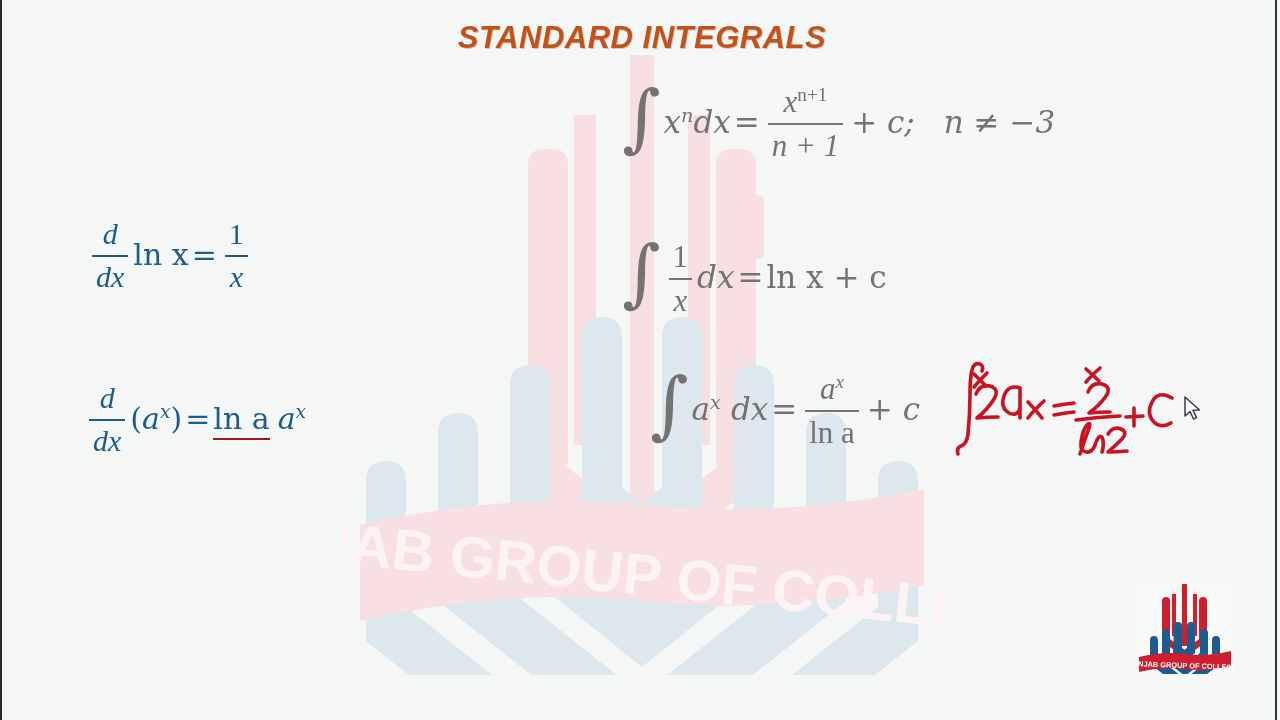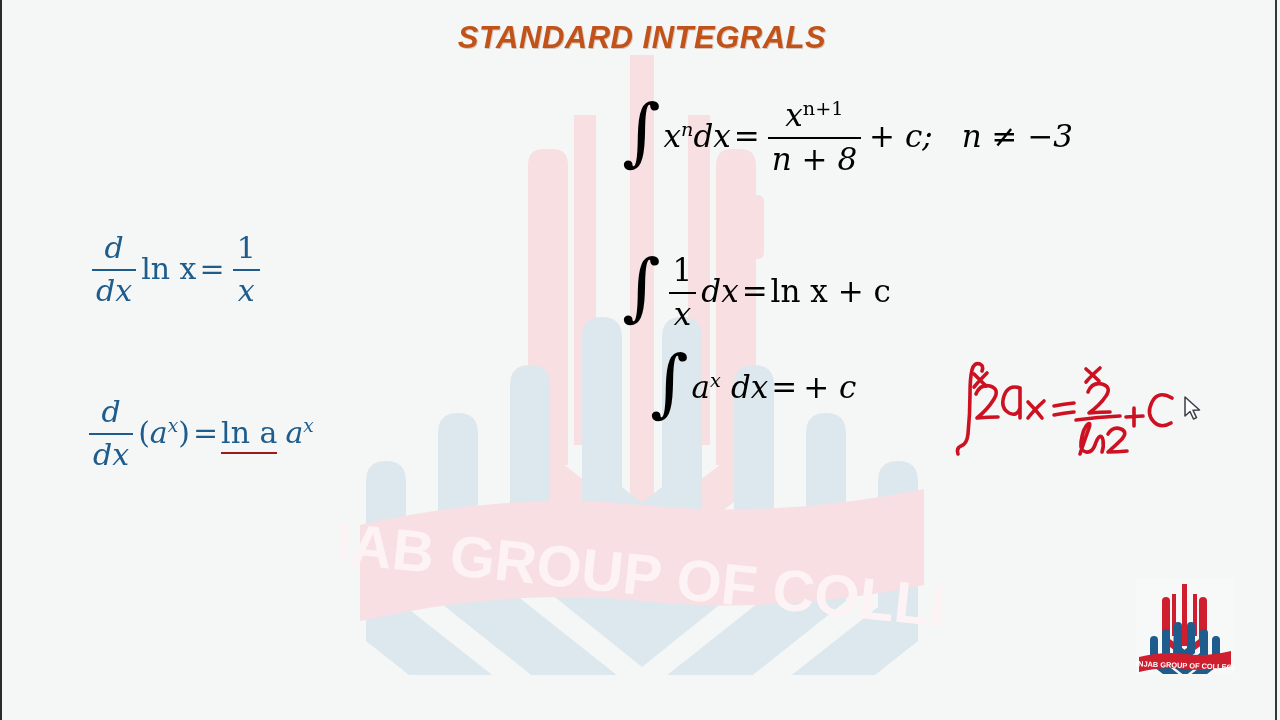--- a/index.html
+++ b/index.html
@@ -60,42 +60,43 @@
   
   .math {
     position: absolute;
     font-family: "DejaVu Serif", "Liberation Serif", serif;
     white-space: nowrap;
     line-height: 1;
   }
   .math .it { font-style: italic; }
   .math .up { font-style: normal; }
 
-  .green { color: #000000; }
+  .green { color: #737373; }
   .blue  { color: #1d5c8c; }
 
   
   .intg {
     font-size: 74px;
     font-style: normal;
     line-height: 0;
     position: relative;
     top: 10px;
     display: inline-block;
     margin-right: 3px;
   }
 
   
   .frac {
     display: inline-block;
     vertical-align: middle;
     text-align: center;
-    margin: 14px 5px;
+    margin: 0 5px;
     position: relative;
     top: -1px;
+    font-family: Liberation Serif, serif;
   }
   .frac .num, .frac .den {
     display: block;
     padding: 0 4px;
     line-height: 1.15;
   }
   .frac .bar {
     display: block;
     height: 2px;
     background: currentColor;
@@ -200,21 +201,21 @@
       <text x="300" y="540" text-anchor="middle" font-family="Liberation Sans, sans-serif" font-size="58" font-weight="bold" fill="#fdf3f4" transform="rotate(6 300 535)">PUNJAB GROUP OF COLLEGES</text>
     </svg>
   </div>
 
   <div id="title">STANDARD INTEGRALS</div>
 
   <div class="math green" id="f-int-power">
     <span class="intg">∫</span><span class="it">x</span><sup class="ex">n</sup><span class="it">dx</span><span class="op">=</span><span class="frac">
         <span class="num"><span class="it">x</span><sup class="exu">n+1</sup></span>
         <span class="bar"></span>
-        <span class="den it">n + 8</span>
+        <span class="den it">n + 1</span>
       </span><span class="op it">+ c;</span><span class="gap"></span><span class="it">n ≠ −3</span>
   </div>
 
   <div class="math blue" id="f-d-lnx">
     <span class="frac">
       <span class="num it">d</span>
       <span class="bar"></span>
       <span class="den it">dx</span>
     </span><span class="up">ln x</span><span class="op">=</span><span class="frac">
         <span class="num up">1</span>
@@ -233,21 +234,25 @@
 
   <div class="math blue" id="f-d-ax">
     <span class="frac">
       <span class="num it">d</span>
       <span class="bar"></span>
       <span class="den it">dx</span>
     </span><span class="up">(</span><span class="it">a</span><sup class="ex">x</sup><span class="up">)</span><span class="op">=</span><span class="up redunder">ln a</span><span class="it" style="padding-left:8px">a</span><sup class="ex">x</sup>
   </div>
 
   <div class="math green" id="f-int-ax">
-    <span class="intg">∫</span><span class="it">a</span><sup class="ex">x</sup><span class="it" style="padding-left:10px">dx</span><span class="op">=</span><span class="op it">+ c</span>
+    <span class="intg">∫</span><span class="it">a</span><sup class="ex">x</sup><span class="it" style="padding-left:10px">dx</span><span class="op">=</span><span class="frac">
+        <span class="num"><span class="it">a</span><sup class="ex">x</sup></span>
+        <span class="bar"></span>
+        <span class="den up">ln a</span>
+      </span><span class="op it">+ c</span>
   </div>
 
   <div id="handwriting">
     <svg viewBox="0 0 240 105" xmlns="http://www.w3.org/2000/svg" fill="none" stroke="#cc1122" stroke-width="3.6" stroke-linecap="round" stroke-linejoin="round">
 
       <path d="M18 96 q-2 -6 3 -8 q6 -2 7 -12 q2 -20 2 -40 q0 -16 2 -24 q2 -8 8 -6 q4 2 2 7"></path>
 
       <path d="M34 16 q6 6 12 12 M47 15 q-8 8 -13 14"></path>
 
       <path d="M36 36 q4 -10 14 -8 q10 3 4 13 q-6 10 -17 19 q11 -1 21 -1"></path>

